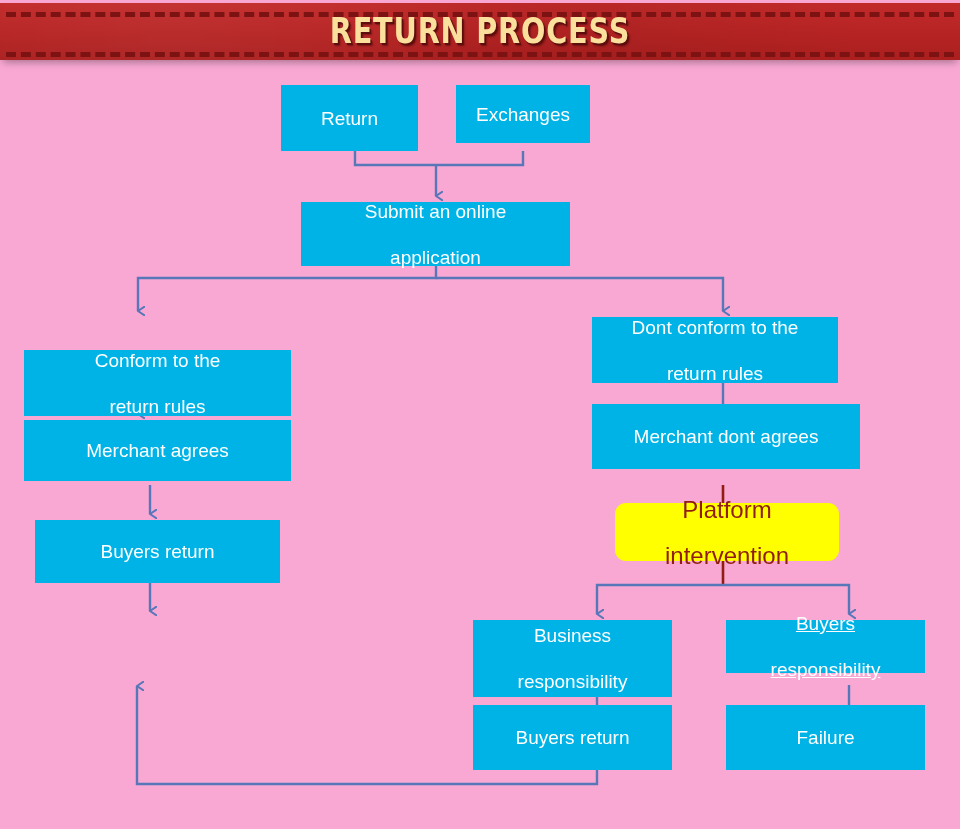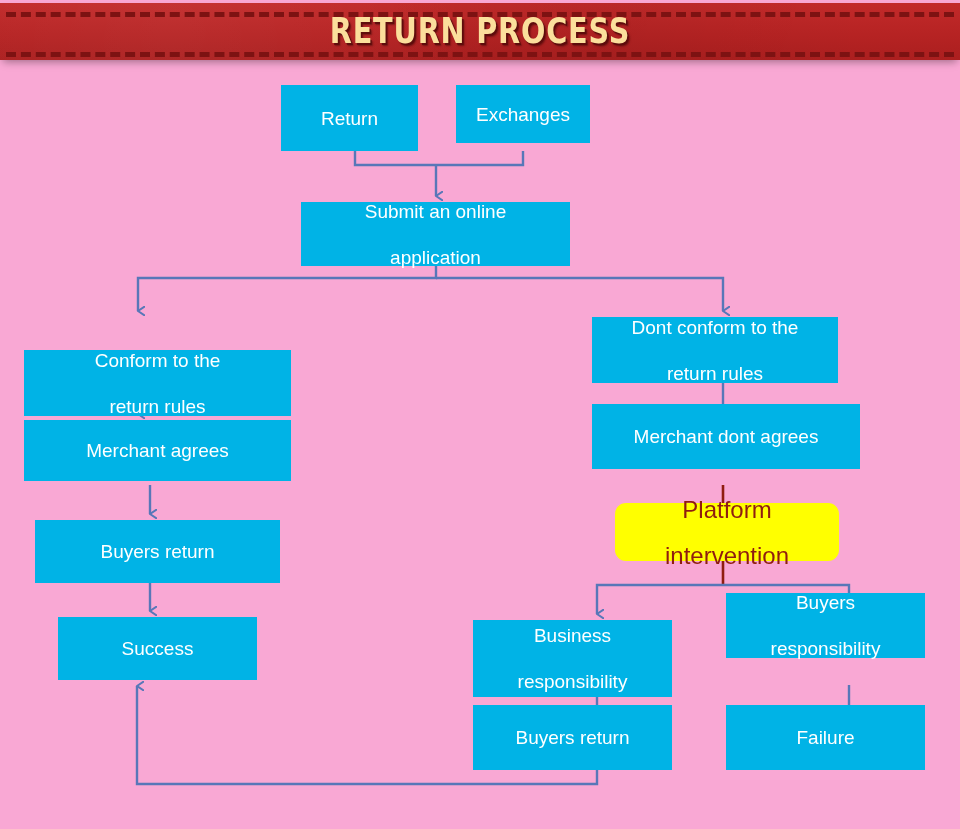--- a/index.html
+++ b/index.html
@@ -182,23 +182,20 @@
   </div>
 
   <div class="node blue" style="left:24px; top:420px; width:267px; height:61px;">
     <span>Merchant agrees</span>
   </div>
 
   <div class="node blue" style="left:35px; top:520px; width:245px; height:63px;">
     <span>Buyers return</span>
   </div>
 
-  <div class="node blue" style="left:58px; top:617px; width:199px; height:63px;">
-    <span>Success</span>
-  </div>
 
   <div class="node blue" style="left:592px; top:317px; width:246px; height:66px;">
     <span><span>Dont conform to the</span><br><span>return rules</span></span>
   </div>
 
   <div class="node blue" style="left:592px; top:404px; width:268px; height:65px;text-align:right;">
     <span>Merchant dont agrees</span>
   </div>
 
   <div class="node yellow" style="left:615px; top:503px; width:224px; height:58px;">
@@ -206,21 +203,21 @@
   </div>
 
   <div class="node blue" style="left:473px; top:620px; width:199px; height:77px;">
     <span><span>Business</span><br><span>responsibility</span></span>
   </div>
 
   <div class="node blue" style="left:473px; top:705px; width:199px; height:65px;">
     <span>Buyers return</span>
   </div>
 
-  <div class="node blue" style="left:726px; top:593px; width:199px; height:65px;">
+  <div class="node blue" style="left:726px; top:620px; width:199px; height:53px;text-decoration:underline;">
     <span><span>Buyers</span><br><span>responsibility</span></span>
   </div>
 
   <div class="node blue" style="left:726px; top:705px; width:199px; height:65px;">
     <span>Failure</span>
   </div>
 
 </div>
 
 </body></html>

